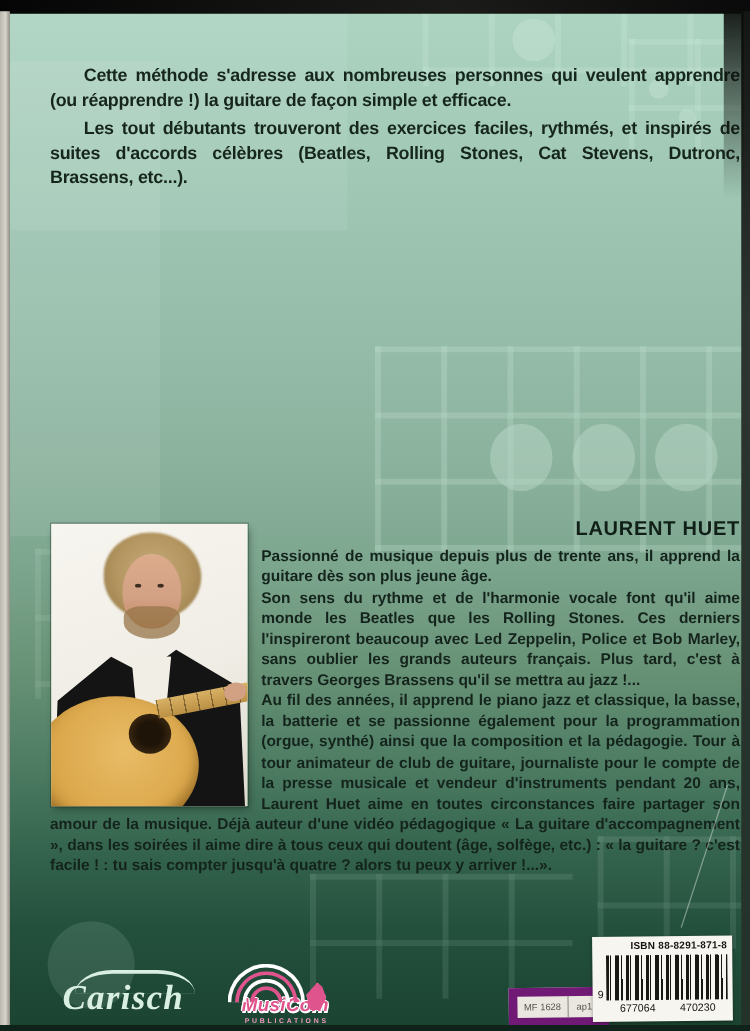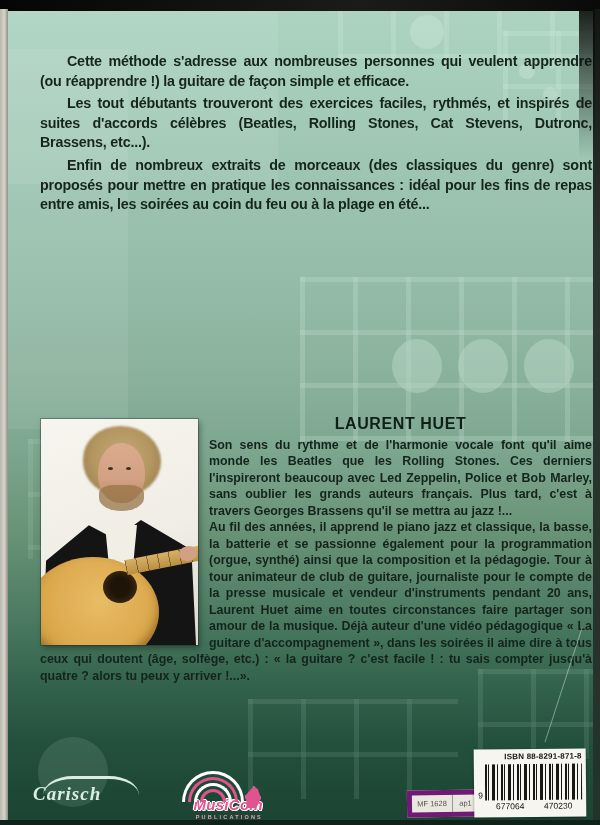--- a/index.html
+++ b/index.html
@@ -46,21 +46,21 @@
   .blurb p{margin:0 0 3px 0;text-indent:27px;}
 
   
   .author{
     position:absolute;left:32px;top:407px;width:552px;
     color:#14241c;font-weight:700;font-size:12.4px;line-height:16.5px;
     text-align:justify;
   }
   .author h2{
     margin:0 0 4px 0;font-size:16px;letter-spacing:.6px;color:#101f18;
-    text-align:center;text-indent:0;
+    text-align:right;text-indent:0;
   }
   .author p{margin:0;}
 
   .photo{
     float:left;width:157px;height:226px;margin:3px 11px 4px 1px;
     position:relative;overflow:hidden;
     background:linear-gradient(160deg,#f7f5ef 0%,#efede5 55%,#ddd9cd 100%);
     box-shadow:0 0 0 1px rgba(20,40,30,.35), 2px 3px 6px rgba(0,0,0,.35);
   }
   .hair{position:absolute;top:7px;left:42px;width:78px;height:70px;border-radius:48% 52% 50% 50%;
@@ -81,23 +81,23 @@
   .soundhole{position:absolute;bottom:42px;left:62px;width:34px;height:32px;border-radius:50%;
     background:radial-gradient(circle,#1f1408 40%,#3a2811 75%,#8a6a33 100%);}
   .gneck{position:absolute;bottom:78px;left:84px;width:84px;height:15px;background:
     repeating-linear-gradient(90deg, rgba(40,25,8,.45) 0 1px, rgba(0,0,0,0) 1px 11px),
     linear-gradient(180deg,#d9b165,#b98f43);
     transform:rotate(-11deg);}
   .hand{position:absolute;bottom:84px;left:138px;width:18px;height:15px;border-radius:50%;background:#d2a083;transform:rotate(-11deg);}
 
   
   .carisch{
-    position:absolute;left:33px;top:783px;z-index:4;
+    position:absolute;left:50px;top:783px;z-index:4;
     font-family:"Liberation Serif", serif;font-style:italic;font-weight:700;
-    font-size:19px;color:#d9efe1;letter-spacing:1px;
+    font-size:28px;color:#d9efe1;letter-spacing:1px;
   }
   .carisch .swash{position:absolute;top:-7px;left:10px;width:96px;height:16px;
     border-top:3px solid #d9efe1;border-radius:100% 100% 0 0 / 320% 320% 0 0;}
 
   .musicom{position:absolute;left:163px;top:772px;z-index:4;width:100px;text-align:right;}
   .mc-arcs{position:relative;height:30px;}
   .mc-arc{position:absolute;left:50%;transform:translateX(-50%);border-style:solid;border-bottom:none;
     border-radius:50% 50% 0 0 / 100% 100% 0 0;}
   .mc-a1{width:56px;height:28px;border-width:3px;border-color:#fff;bottom:0;}
   .mc-a2{width:44px;height:22px;border-width:3px;border-color:#e0548e;bottom:0;}
@@ -107,21 +107,21 @@
     clip-path:polygon(20% 100%, 0 45%, 30% 20%, 55% 0, 80% 15%, 100% 55%, 70% 100%);
     box-shadow:0 0 0 1px rgba(255,255,255,.7);}
   .mc-name{
     font-size:15px;font-weight:900;font-style:italic;color:#e0548e;letter-spacing:.3px;margin-top:-6px;
     text-shadow:1px 0 #fff,-1px 0 #fff,0 1px #fff,0 -1px #fff,1px 1px #fff,-1px -1px #fff;
   }
   .mc-sub{font-size:5.5px;font-weight:700;color:#ef9cbd;letter-spacing:2.2px;margin-top:1px;}
 
   .refbox{
     position:absolute;left:407px;top:790px;width:66px;height:17px;z-index:4;
-    background:#e9e7df;border:5px solid #701a75;display:flex;transform:rotate(-.8deg);
+    background:#e9e7df;border:7px solid #701a75;display:flex;transform:rotate(-.8deg);
     font-size:7.5px;color:#55534c;font-weight:400;
   }
   .refbox .cell{display:flex;align-items:center;justify-content:center;}
   .refbox .c1{flex:1.6;border-right:1px solid #9a988f;}
   .refbox .c2{flex:1;}
 
   .isbn-label{
     position:absolute;left:474px;top:749px;width:112px;height:68px;z-index:4;
     background:#f6f5ef;transform:rotate(-.6deg);box-shadow:0 1px 3px rgba(0,0,0,.4);
     padding:3px 4px;box-sizing:border-box;
@@ -169,39 +169,39 @@
   </div>
   <div class="pat grid-pat dim" style="left:240px;top:690px;width:210px;height:100px;"></div>
   <div class="pat grid-pat dim" style="left:470px;top:660px;width:117px;height:90px;"></div>
   <div class="pat grid-pat dim" style="left:20px;top:430px;width:150px;height:120px;"></div>
   <div class="dot" style="left:30px;top:728px;width:70px;height:70px;background:rgba(216,240,228,.12);"></div>
   <div class="dot" style="left:315px;top:835px;"></div>
 
   <div class="blurb">
     <p>Cette méthode s'adresse aux nombreuses personnes qui veulent apprendre (ou réapprendre !) la guitare de façon simple et efficace.</p>
     <p>Les tout débutants trouveront des exercices faciles, rythmés, et inspirés de suites d'accords célèbres (Beatles, Rolling Stones, Cat Stevens, Dutronc, Brassens, etc...).</p>
-    <p>Enfin de nombreux extraits de morceaux (des classiques du genre) sont proposés pour mettre en pratique les connaissances : idéal pour les fins de repas entre amis, les soirées au coin du feu ou à la plage en été...</p>
   </div>
 
   <div class="author">
     <div class="photo">
       <div class="hair"></div>
       <div class="face">
         <div class="eye" style="left:10px;top:24px;"></div>
         <div class="eye" style="left:28px;top:24px;"></div>
       </div>
       <div class="beard"></div>
       <div class="jacket"></div>
       <div class="shirt"></div>
       <div class="guitar-body"></div>
       <div class="soundhole"></div>
       <div class="gneck"></div>
       <div class="hand"></div>
     </div>
     <h2>LAURENT HUET</h2>
+    <p>Passionné de musique depuis plus de trente ans, il apprend la guitare dès son plus jeune âge.</p>
     <p>Son sens du rythme et de l'harmonie vocale font qu'il aime monde les Beatles que les Rolling Stones. Ces derniers l'inspireront beaucoup avec Led Zeppelin, Police et Bob Marley, sans oublier les grands auteurs français. Plus tard, c'est à travers Georges Brassens qu'il se mettra au jazz !...</p>
     <p>Au fil des années, il apprend le piano jazz et classique, la basse, la batterie et se passionne également pour la programmation (orgue, synthé) ainsi que la composition et la pédagogie. Tour à tour animateur de club de guitare, journaliste pour le compte de la presse musicale et vendeur d'instruments pendant 20 ans, Laurent Huet aime en toutes circonstances faire partager son amour de la musique. Déjà auteur d'une vidéo pédagogique « La guitare d'accompagnement », dans les soirées il aime dire à tous ceux qui doutent (âge, solfège, etc.) : « la guitare ? c'est facile ! : tu sais compter jusqu'à quatre ? alors tu peux y arriver !...».</p>
   </div>
 </div>
 
 <div class="carisch">
   <span class="swash"></span>
   <span>Carisch</span>
 </div>
 

